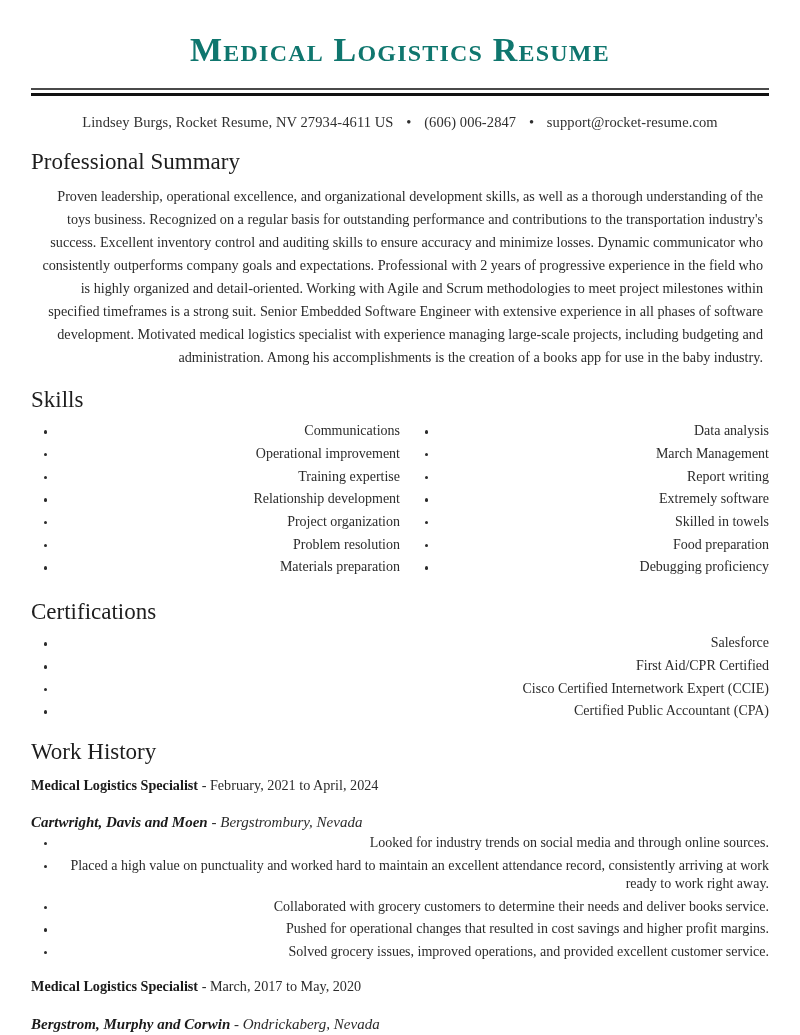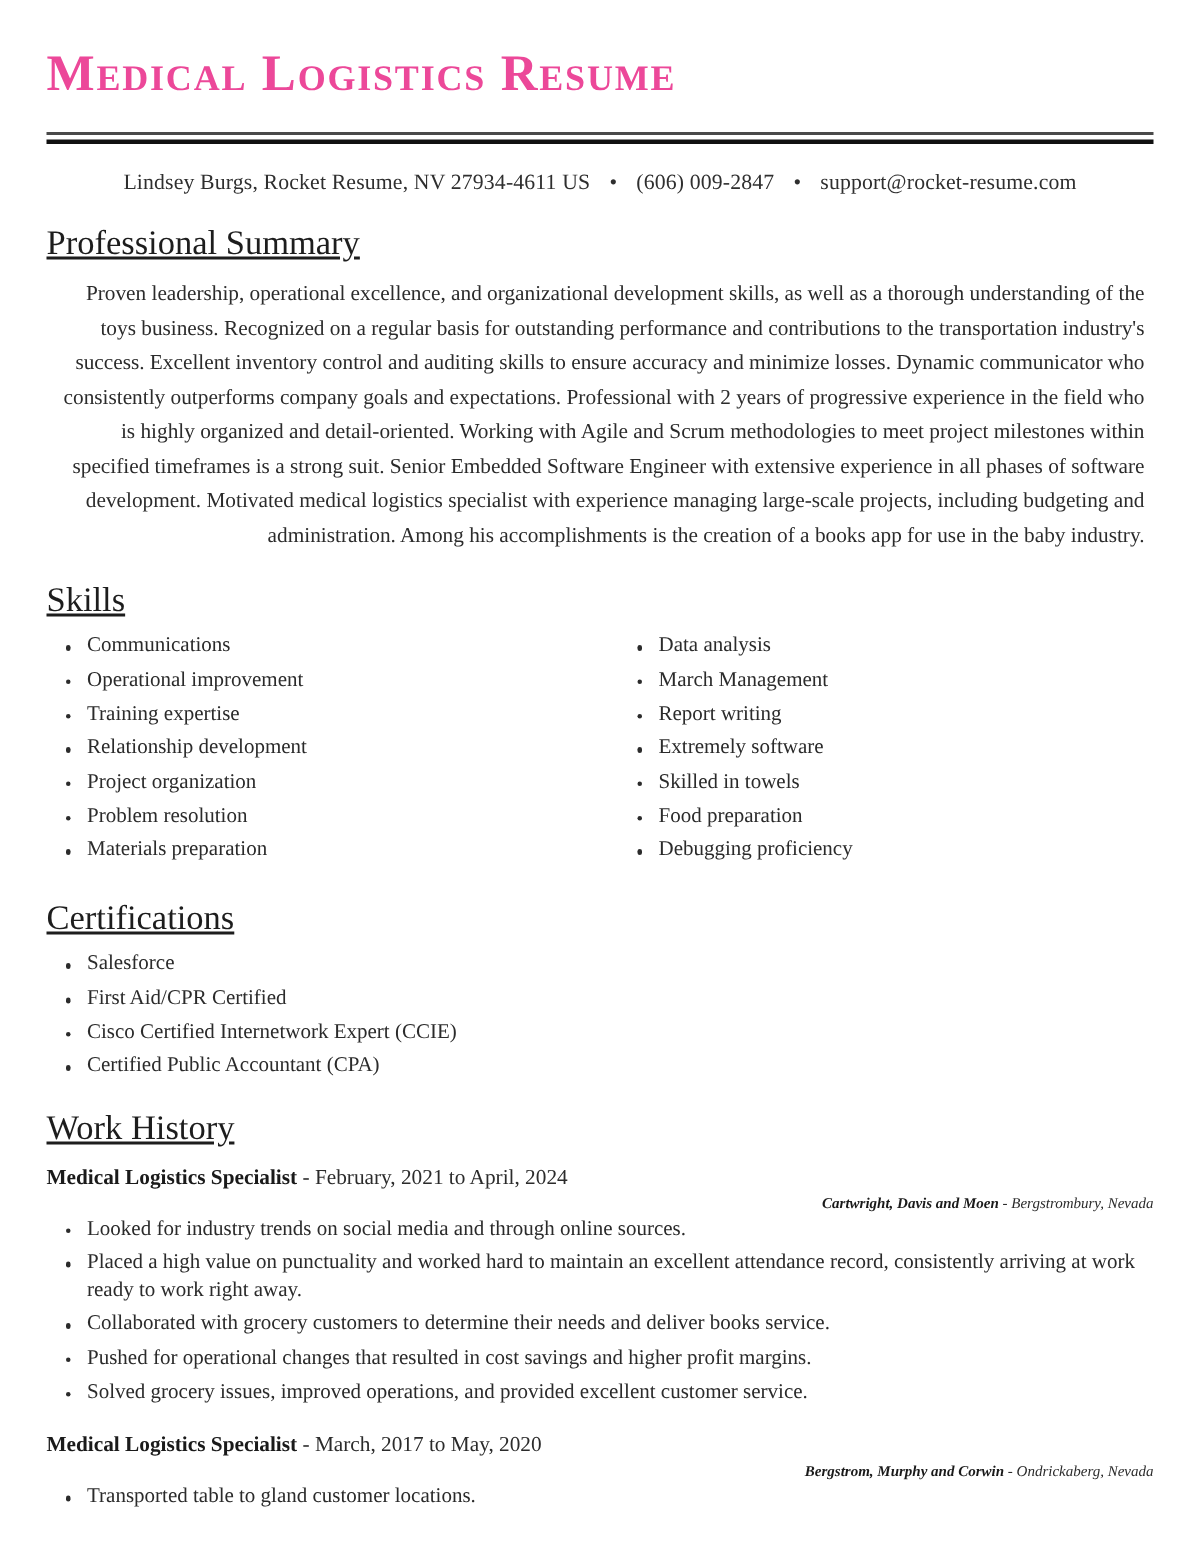--- a/index.html
+++ b/index.html
@@ -18,27 +18,27 @@
     width: 800px;
     height: 1035px;
     box-sizing: border-box;
     padding: 0 31px;
     position: relative;
     overflow: hidden;
   }
 
   
   .doc-title {
-    text-align: left;
+    text-align: center;
     font-family: "Liberation Serif", "DejaVu Serif", serif;
     font-variant: small-caps;
     font-weight: 700;
     font-size: 34px;
     letter-spacing: 1.2px;
-    color: #ec4899;
+    color: #0f766e;
     margin: 0;
     padding-top: 30px;
     line-height: 1.15;
     white-space: nowrap;
   }
   .rule-group {
     margin-top: 19px;
   }
   .rule-thin {
     height: 2px;
@@ -71,21 +71,20 @@
   .section {
     margin-top: 17px;
   }
   .section-title {
     font-family: "Liberation Serif", "DejaVu Serif", serif;
     font-weight: 400;
     font-size: 23px;
     color: #1d1d1d;
     margin: 0 0 9px 0;
     line-height: 1.2;
-    text-decoration: underline;
   }
   .summary-text {
     font-size: 14.2px;
     line-height: 1.62;
     color: #2b2b2b;
     text-align: right;
     margin: 6px;
   }
 
   
@@ -94,20 +93,21 @@
     margin: 0;
     padding: 0;
   }
   ul.bullets > li {
     position: relative;
     padding-left: 27px;
     font-size: 14px;
     line-height: 1.32;
     color: #2b2b2b;
     margin-bottom: 4.2px;
+    text-align: right;
   }
   ul.bullets > li::before {
     content: "";
     position: absolute;
     left: 13px;
     top: 8px;
     width: 3.4px;
     height: 3.4px;
     border-radius: 50%;
     background: #2b2b2b;
@@ -136,25 +136,24 @@
   .job-title-line {
     font-size: 14.2px;
     line-height: 1.45;
     color: #2b2b2b;
   }
   .job-title-line .role {
     font-weight: 700;
     color: #1a1a1a;
   }
   .job-company-line {
-    font-size: 10px;
+    font-size: 15px;
     line-height: 1.45;
     color: #2b2b2b;
-    margin-top: 1px;
-    text-align: right;
+    margin-top: 17px;
   }
   .job-company-line .company {
     font-weight: 700;
     font-style: italic;
     color: #1a1a1a;
   }
   .job-company-line .location {
     font-style: italic;
   }
   .dash {
@@ -177,21 +176,21 @@
 
   <div class="rule-group">
     <div class="rule-thin"></div>
     <div class="rule-gap"></div>
     <div class="rule-thick"></div>
   </div>
 
   <div class="contact-line">
     <span>Lindsey Burgs, Rocket Resume, NV 27934-4611 US</span>
     <span class="contact-sep">•</span>
-    <span>(606) 009-2847</span>
+    <span>(606) 006-2847</span>
     <span class="contact-sep">•</span>
     <span>support@rocket-resume.com</span>
   </div>
 
   <div class="section">
     <h2 class="section-title">Professional Summary</h2>
     <p class="summary-text">Proven leadership, operational excellence, and organizational development skills, as well as a thorough understanding of the toys business. Recognized on a regular basis for outstanding performance and contributions to the transportation industry's success. Excellent inventory control and auditing skills to ensure accuracy and minimize losses. Dynamic communicator who consistently outperforms company goals and expectations. Professional with 2 years of progressive experience in the field who is highly organized and detail-oriented. Working with Agile and Scrum methodologies to meet project milestones within specified timeframes is a strong suit. Senior Embedded Software Engineer with extensive experience in all phases of software development. Motivated medical logistics specialist with experience managing large-scale projects, including budgeting and administration. Among his accomplishments is the creation of a books app for use in the baby industry.</p>
   </div>
 
   <div class="section">

